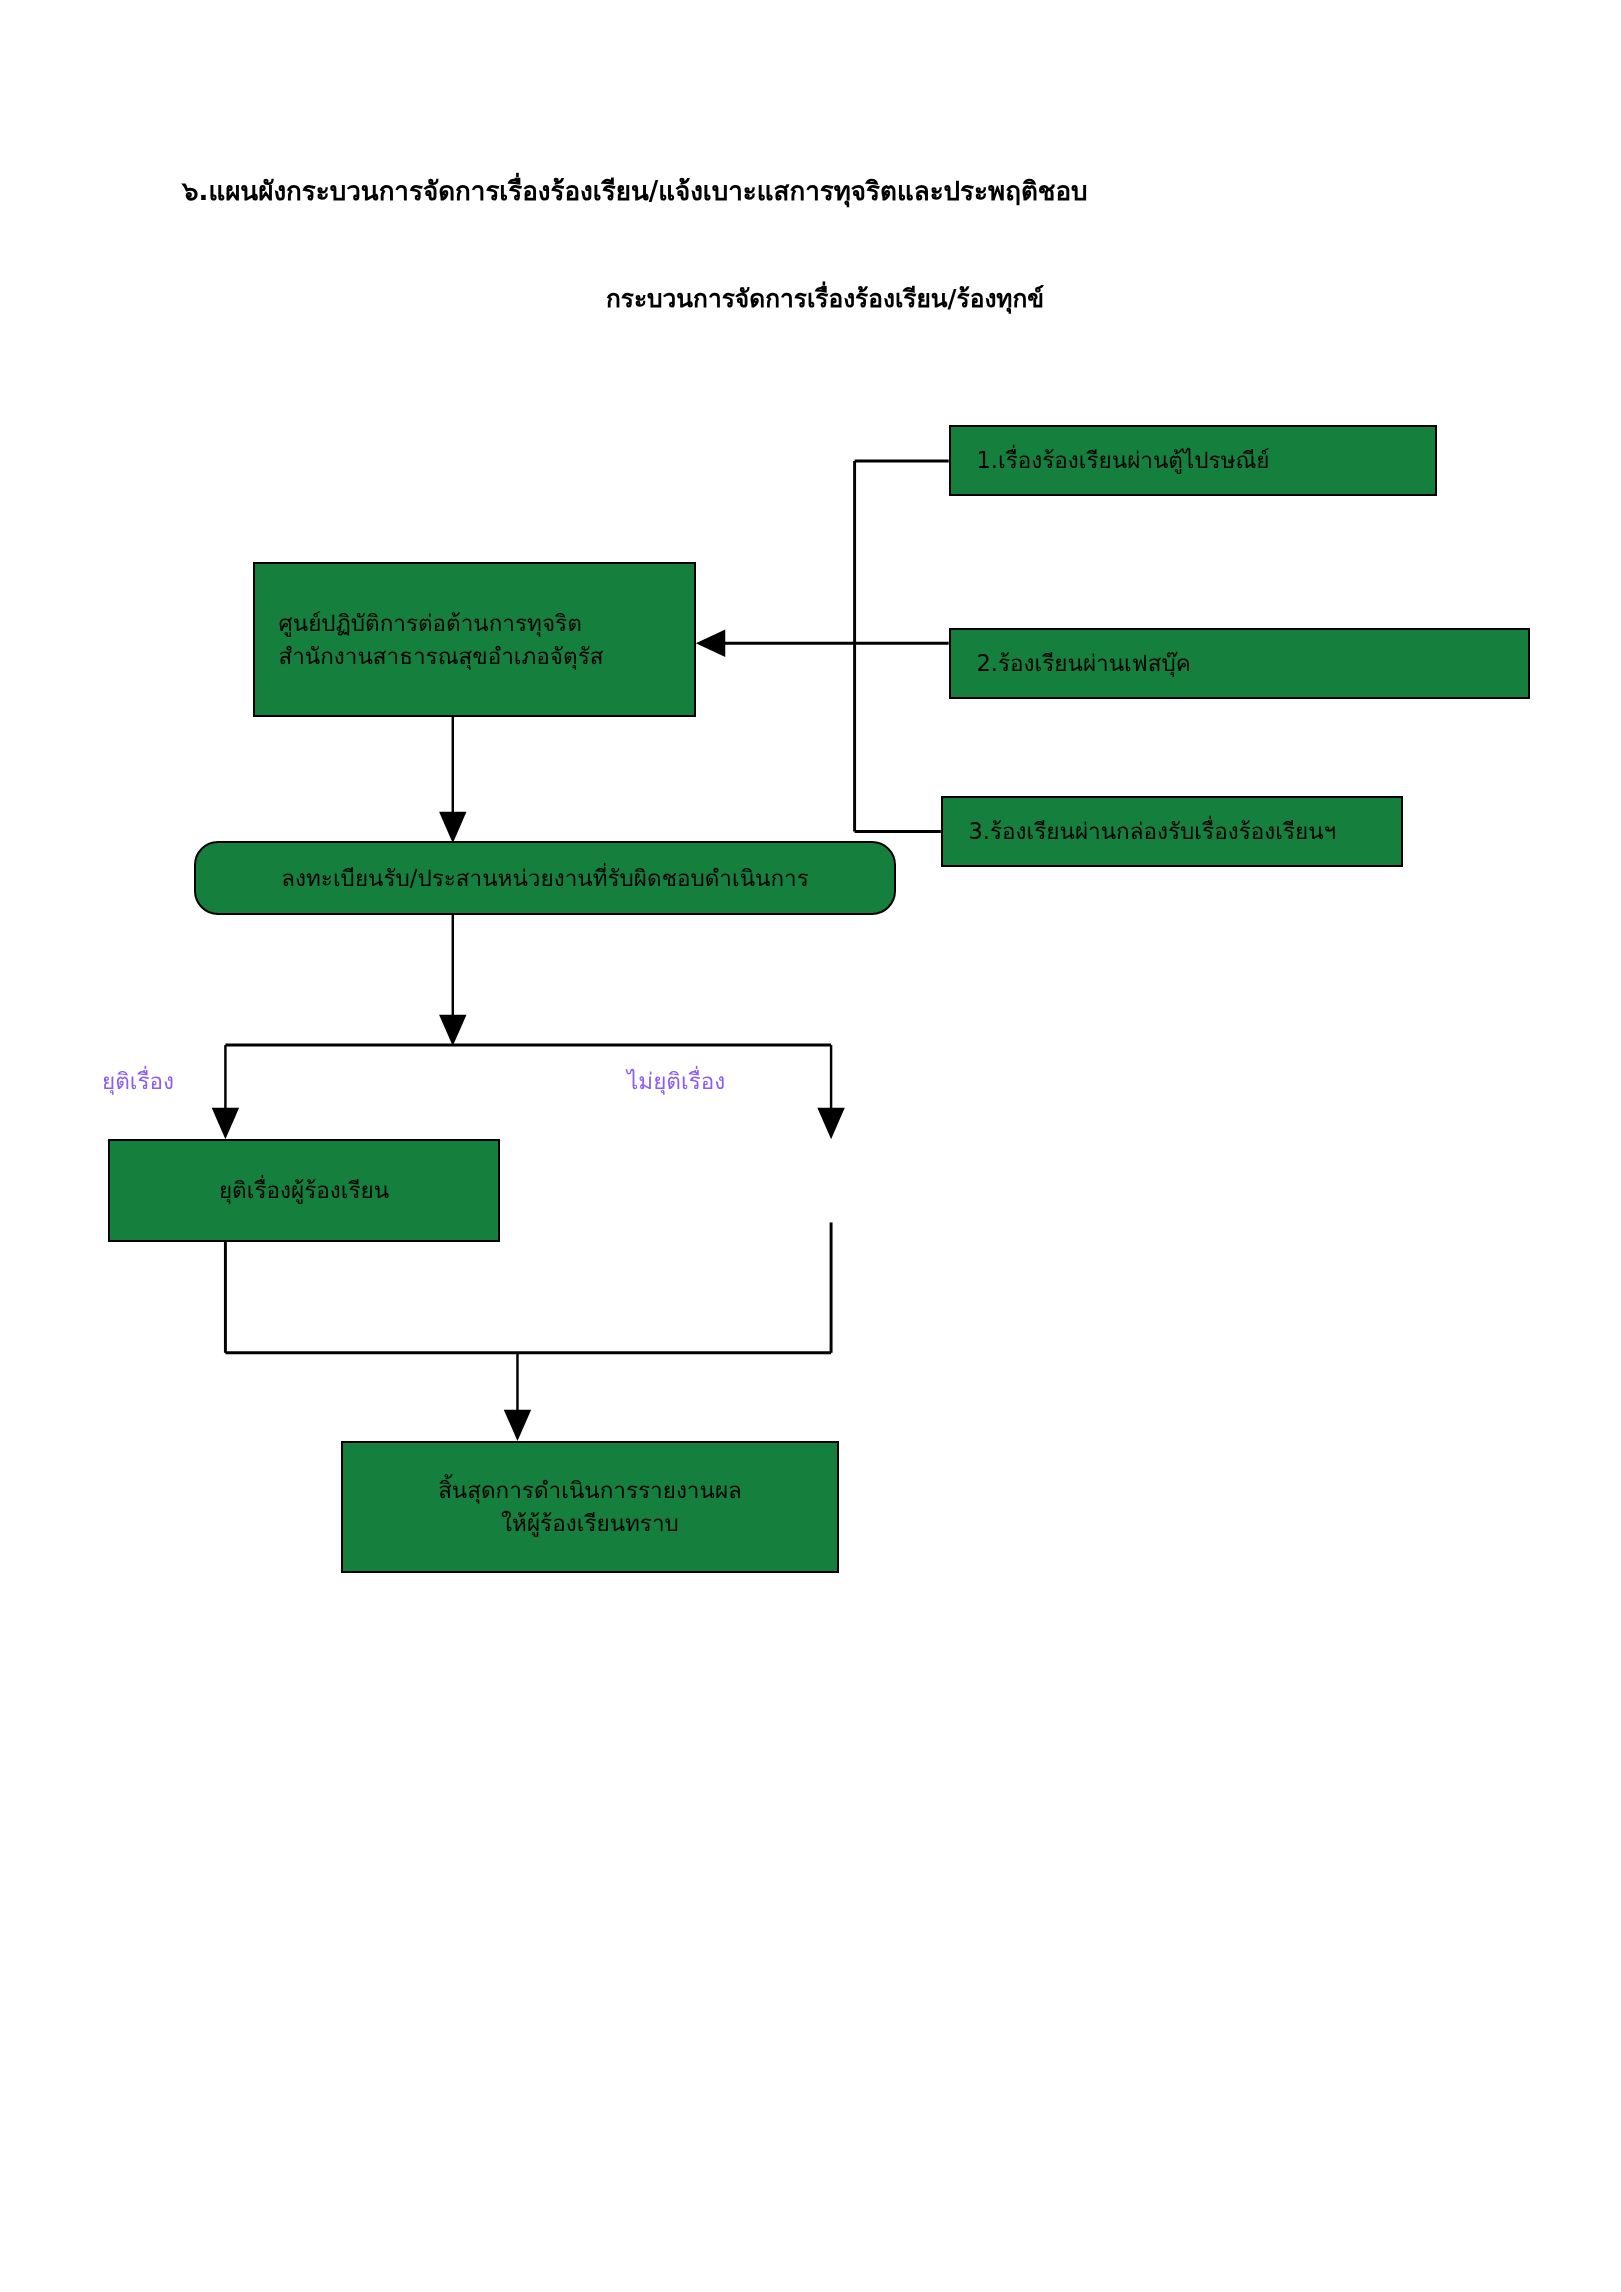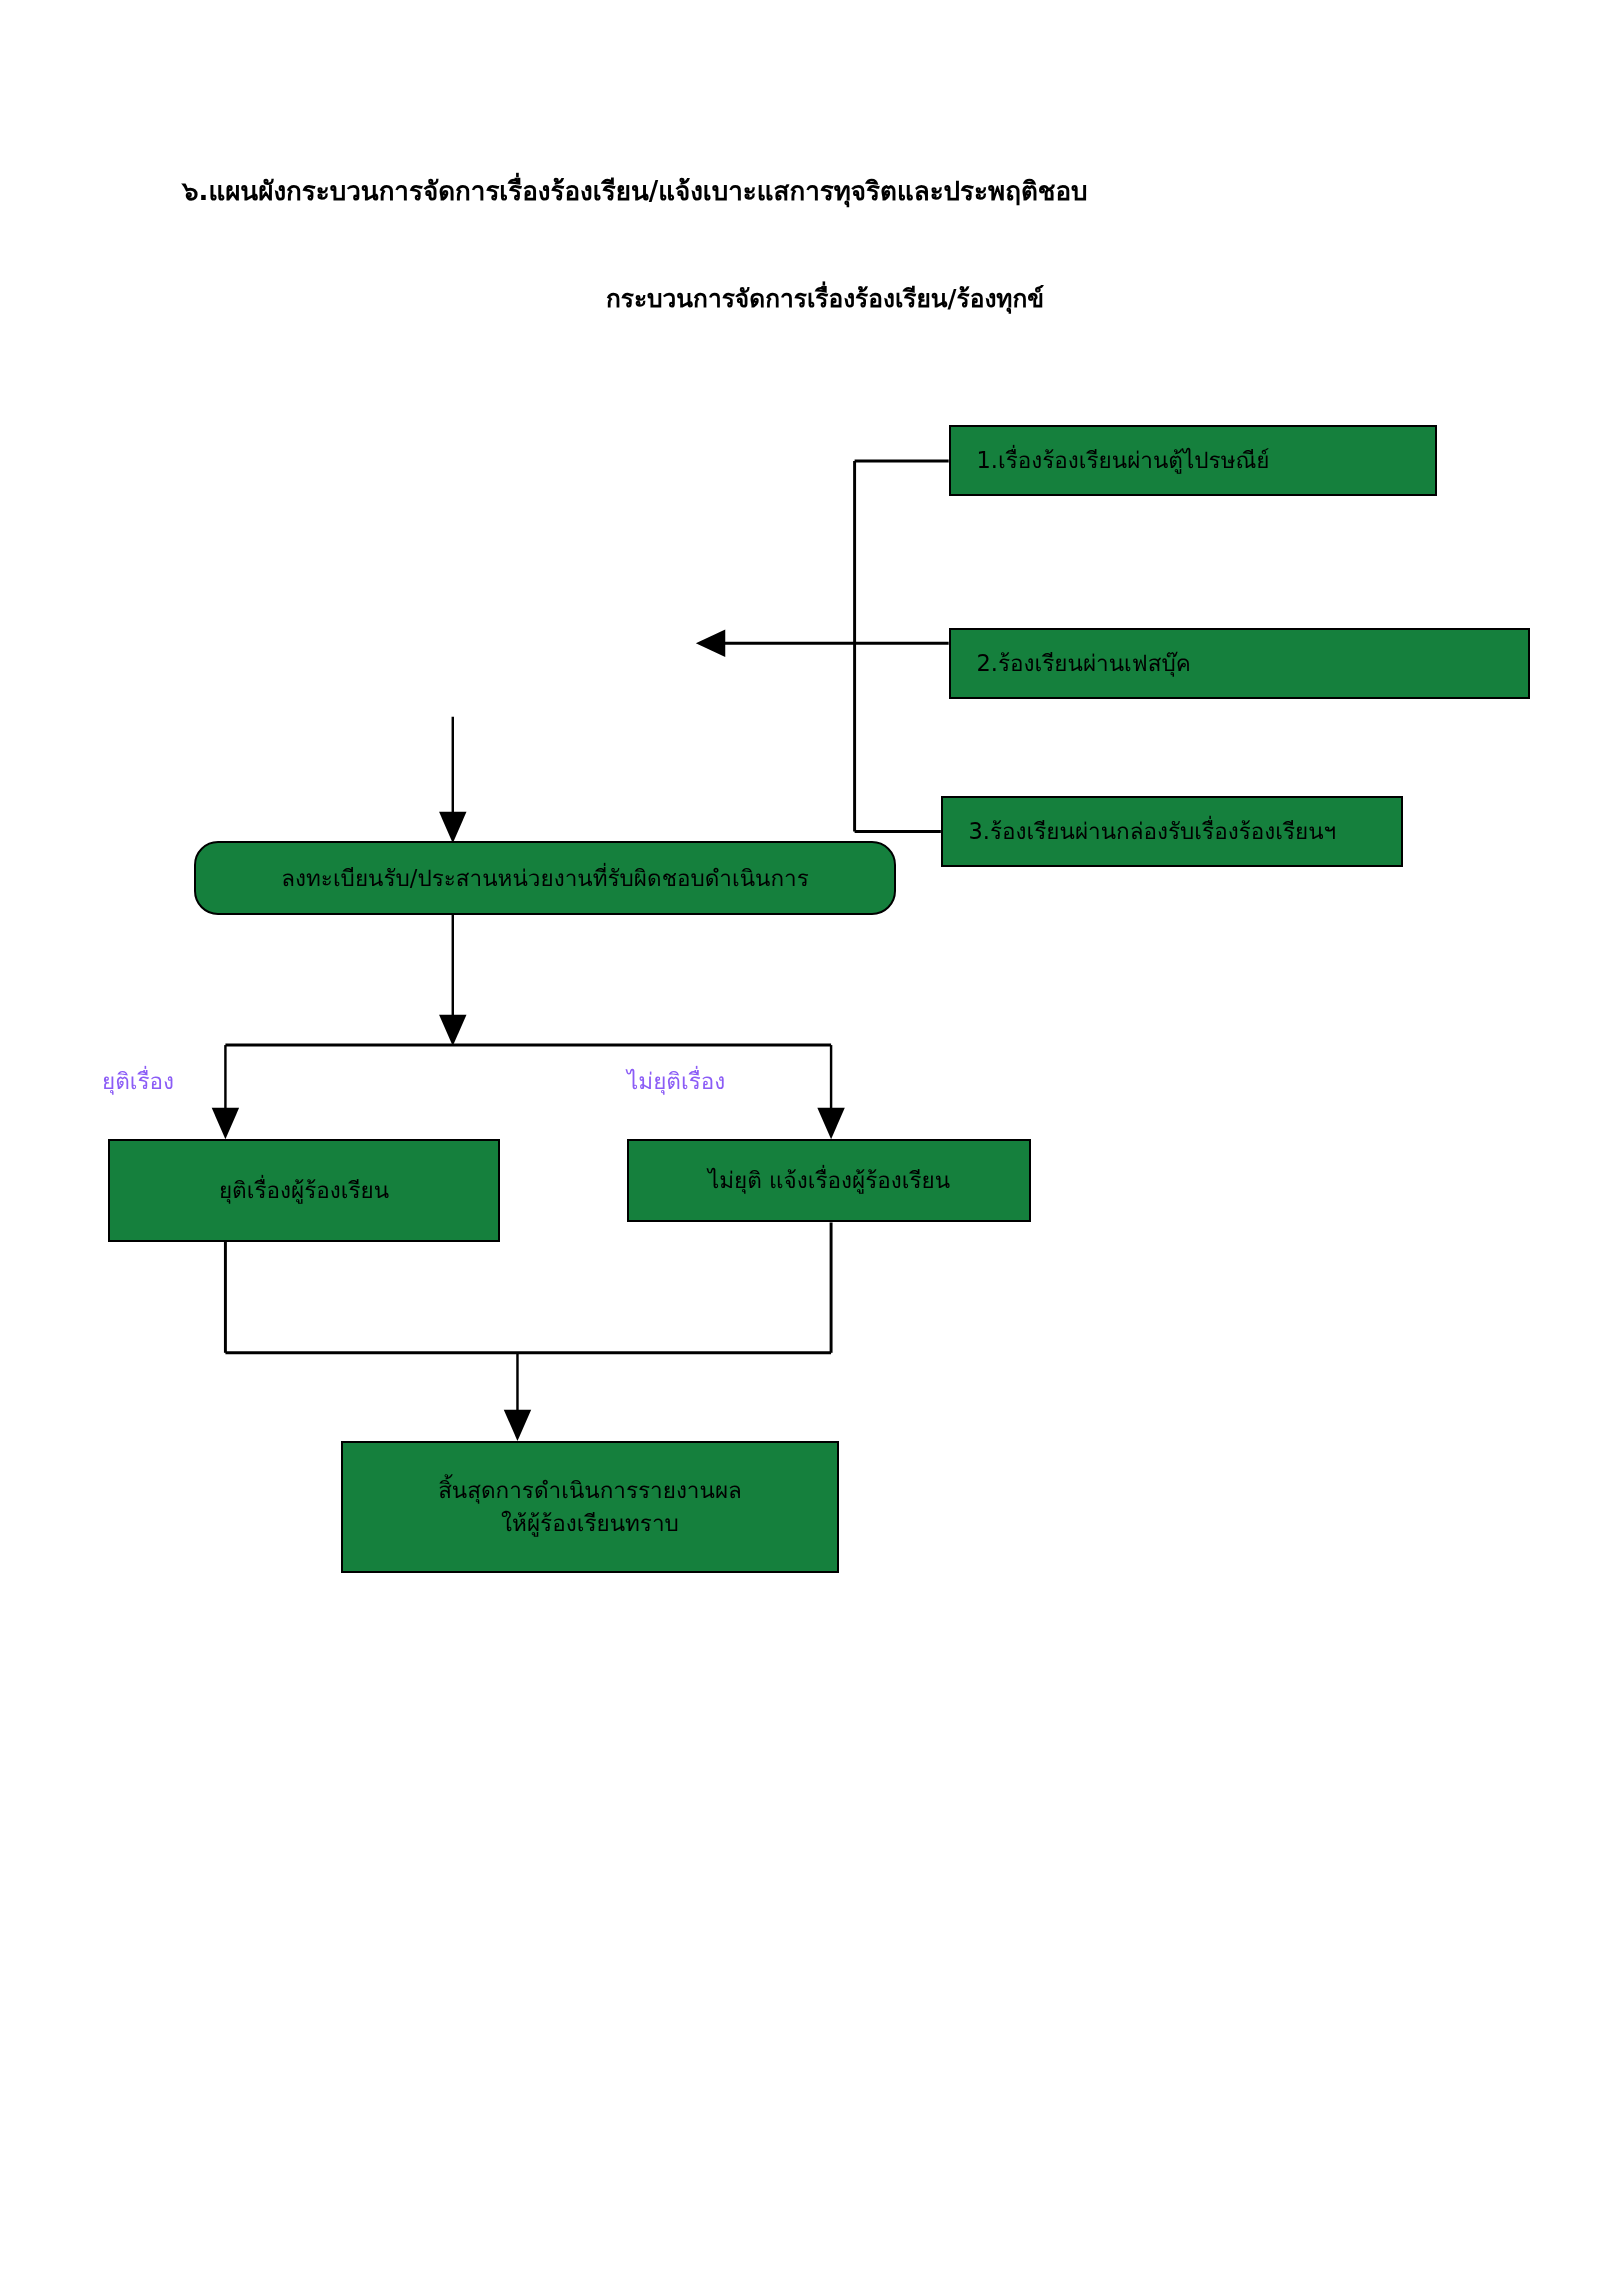--- a/index.html
+++ b/index.html
@@ -184,32 +184,35 @@
   </div>
 
   <div class="node left-text" id="node-source-2">
     <span class="node-text">2.ร้องเรียนผ่านเฟสบุ๊ค</span>
   </div>
 
   <div class="node left-text" id="node-source-3">
     <span class="node-text">3.ร้องเรียนผ่านกล่องรับเรื่องร้องเรียนฯ</span>
   </div>
 
+  <div class="node" id="node-center">
+    <span class="node-text">
+      <span>ศูนย์ปฏิบัติการต่อต้านการทุจริต</span><br>
+      <span>สำนักงานสาธารณสุขอำเภอจัตุรัส</span>
+    </span>
+  </div>
 
   <div class="node center-text" id="node-register">
     <span class="node-text">ลงทะเบียนรับ/ประสานหน่วยงานที่รับผิดชอบดำเนินการ</span>
   </div>
 
   <div class="node center-text" id="node-terminate">
     <span class="node-text">ยุติเรื่องผู้ร้องเรียน</span>
   </div>
 
-  <div class="node center-text" id="node-continue">
-    <span class="node-text">ไม่ยุติ แจ้งเรื่องผู้ร้องเรียน</span>
-  </div>
 
   <div class="node center-text" id="node-final">
     <span class="node-text">
       <span>สิ้นสุดการดำเนินการรายงานผล</span><br>
       <span>ให้ผู้ร้องเรียนทราบ</span>
     </span>
   </div>
 
   <div class="branch-label" id="label-terminate">ยุติเรื่อง</div>
 

